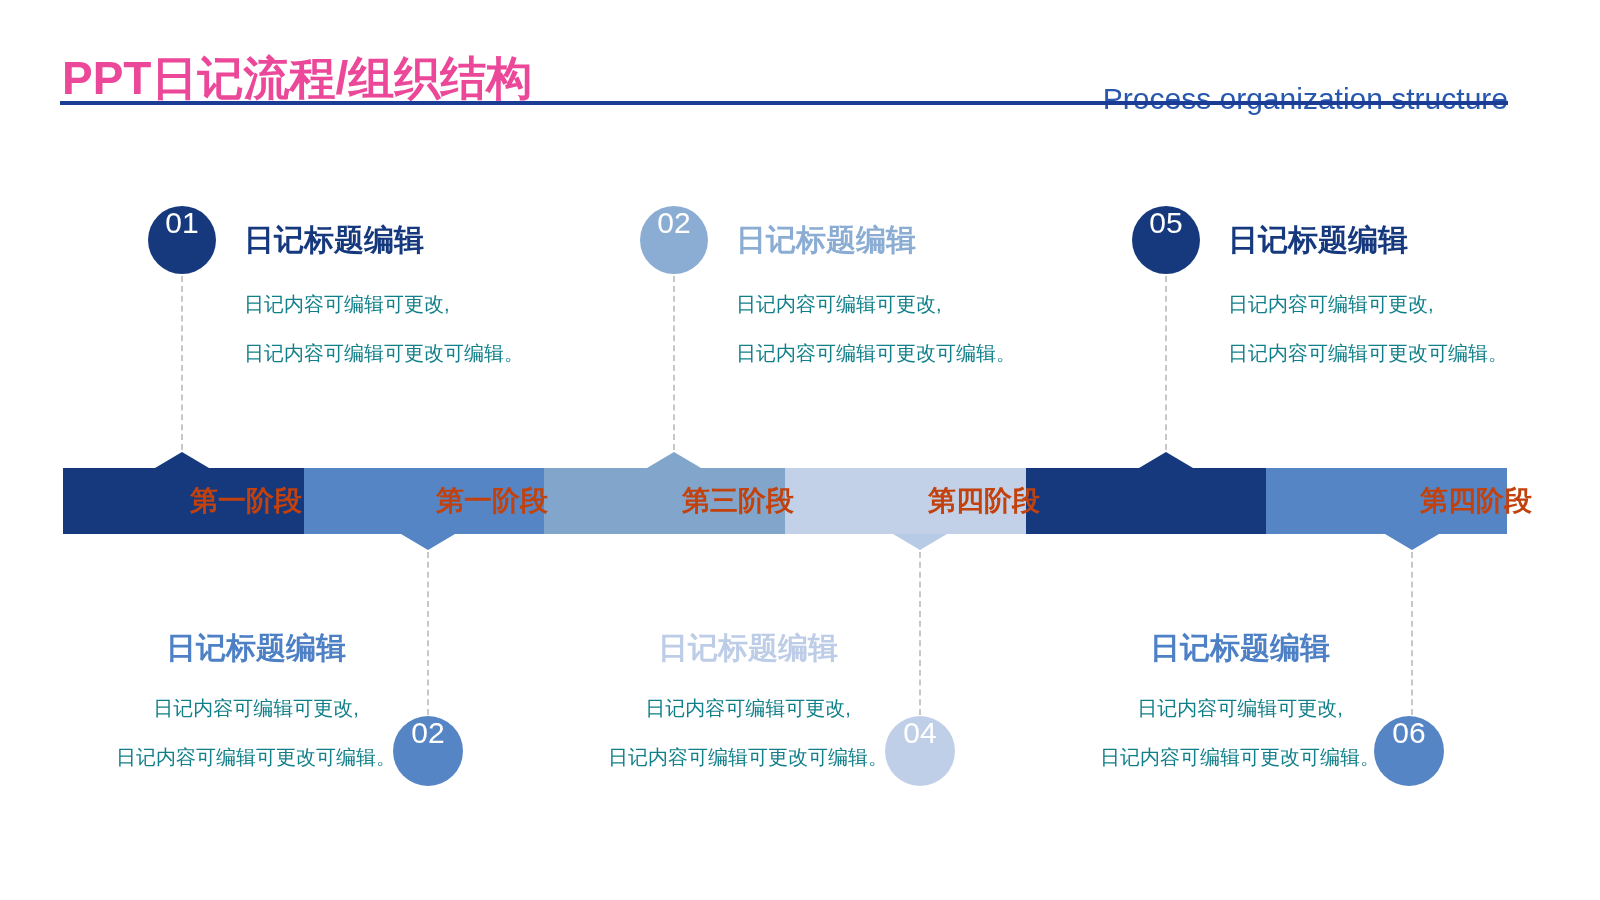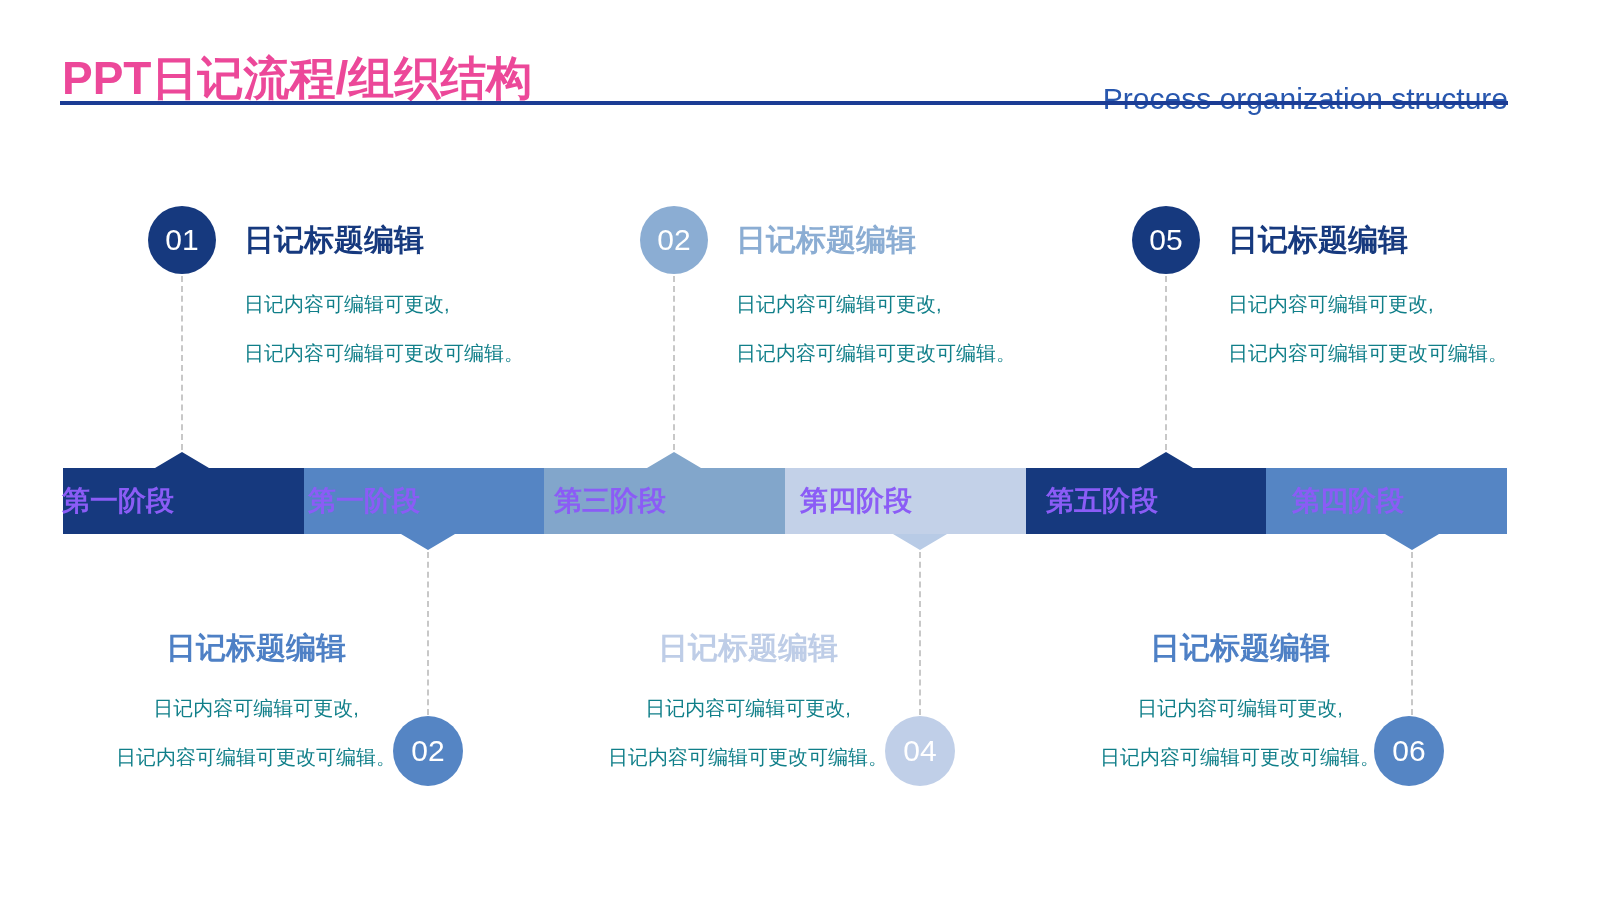--- a/index.html
+++ b/index.html
@@ -22,38 +22,38 @@
   }
   
   .bar { position:absolute; left:63px; top:468px; width:1444px; height:66px; display:flex; }
   .bar .seg { flex:1 1 0; }
   .c-navy  { background:#16397E; }
   .c-blue  { background:#5585C4; }
   .c-steel { background:#82A6CB; }
   .c-pale  { background:#C3D1E8; }
   .seg-label {
     position:absolute; top:468px; width:240px; height:66px; line-height:66px;
-    text-align:left; color:#8b5cf6; font-size:28px; font-weight:700; white-space:nowrap;
+    text-align:right; color:#c2410c; font-size:28px; font-weight:700; white-space:nowrap;
   }
   
   .tri { position:absolute; width:0; height:0; }
   .tri-up   { top:452px; border-left:27px solid transparent; border-right:27px solid transparent; border-bottom:16px solid currentColor; }
   .tri-down { top:534px; border-left:27px solid transparent; border-right:27px solid transparent; border-top:16px solid currentColor; }
   .t-navy  { color:#16397E; }
   .t-blue  { color:#5585C4; }
   .t-steel { color:#82A6CB; }
   .t-pale  { color:#B8CBE6; }
   
   .dash { position:absolute; width:0; border-left:2px dashed #C8C8C8; }
   .dash.top    { top:276px; height:174px; }
   .dash.bottom { top:552px; height:163px; }
   
   .circle {
     position:absolute; border-radius:50%;
-    display:flex; align-items:center; justify-content:center;
+    display:flex; justify-content:center;
     color:#ffffff; font-size:30px; font-weight:400;
   }
   .circle.top    { width:68px; height:68px; top:206px; }
   .circle.bottom { width:70px; height:70px; top:716px; }
   .bg-navy   { background:#16397E; }
   .bg-blue   { background:#5585C4; }
   .bg-steel2 { background:#8BADD3; }
   .bg-pale2  { background:#C0CFE8; }
   
   .card { position:absolute; }
@@ -85,21 +85,20 @@
     <div class="seg c-steel"></div>
     <div class="seg c-pale"></div>
     <div class="seg c-navy"></div>
     <div class="seg c-blue"></div>
   </div>
 
   <div class="seg-label" style="left:62px">第一阶段</div>
   <div class="seg-label" style="left:308px">第一阶段</div>
   <div class="seg-label" style="left:554px">第三阶段</div>
   <div class="seg-label" style="left:800px">第四阶段</div>
-  <div class="seg-label" style="left:1046px">第五阶段</div>
   <div class="seg-label" style="left:1292px">第四阶段</div>
 
   <div class="tri tri-up t-navy" style="left:155px"></div>
   <div class="tri tri-down t-blue" style="left:401px"></div>
   <div class="tri tri-up t-steel" style="left:647px"></div>
   <div class="tri tri-down t-pale" style="left:893px"></div>
   <div class="tri tri-up t-navy" style="left:1139px"></div>
   <div class="tri tri-down t-blue" style="left:1385px"></div>
 
   <div class="dash top" style="left:181px"></div>

